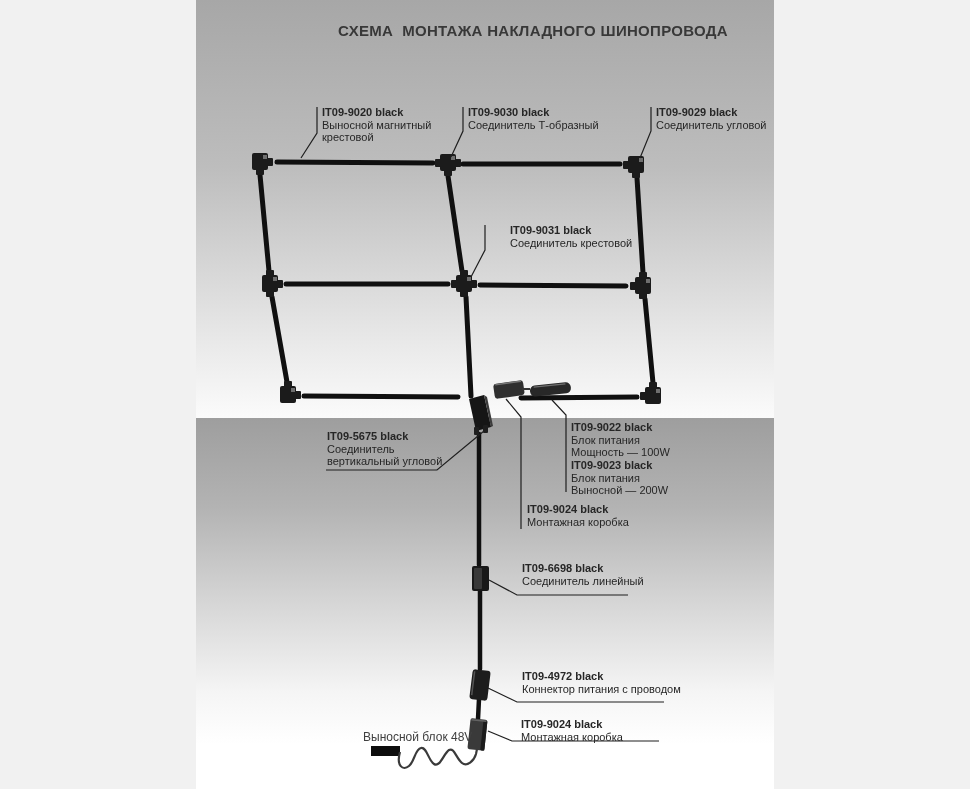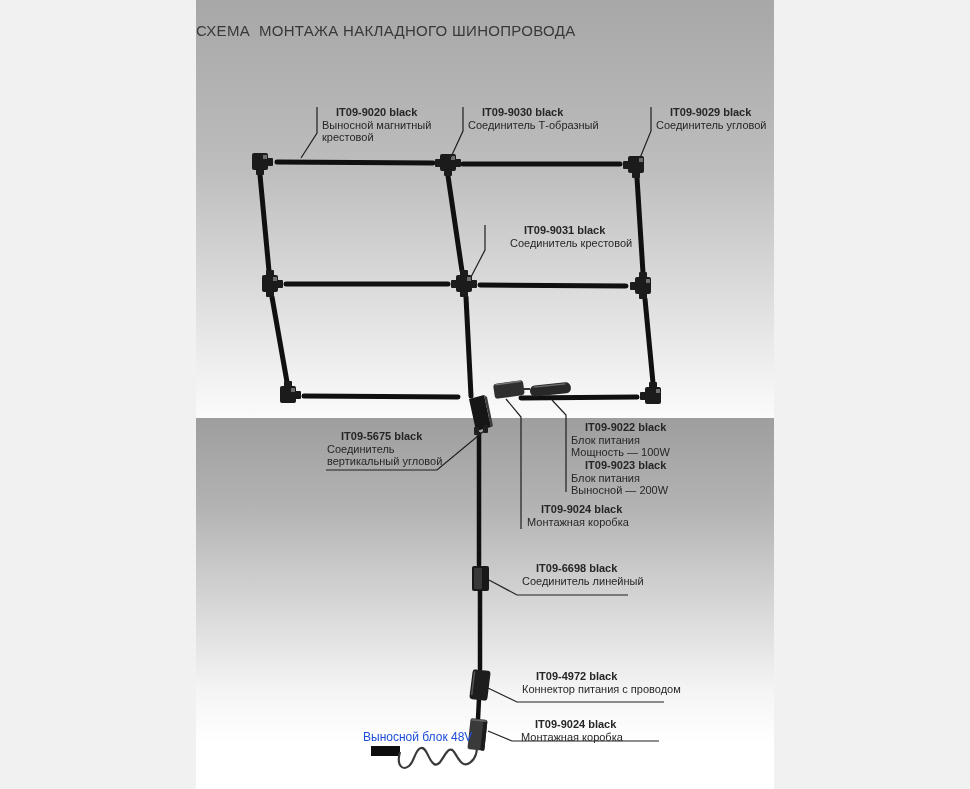--- a/index.html
+++ b/index.html
@@ -11,32 +11,32 @@
   .stage{position:absolute;left:196px;top:0;width:578px;height:789px;}
   .ceiling{
     position:absolute;left:0;top:0;width:100%;height:418px;
     background:linear-gradient(180deg,#a7a7a7 0%,#bdbdbd 40%,#e9e9e9 82%,#fbfbfb 100%);
   }
   .wall{
     position:absolute;left:0;top:418px;width:100%;height:371px;
     background:linear-gradient(180deg,#9e9e9e 0%,#b3b3b3 24%,#d6d6d6 50%,#f5f5f5 74%,#ffffff 88%);
   }
   .title{
-    position:absolute;left:196px;top:21px;width:578px;text-align:left;
-    color:#383838;font-weight:400;font-size:15px;line-height:19px;letter-spacing:.3px;
+    position:absolute;left:196px;top:21px;width:578px;text-align:center;
+    color:#383838;font-weight:700;font-size:15px;line-height:19px;letter-spacing:.3px;padding-left:48px;
   }
   .title span{display:block;white-space:pre-wrap;}
   svg.diagram{position:absolute;left:0;top:0;}
   .part-label{
     position:absolute;color:#262626;font-size:11px;line-height:12.5px;white-space:nowrap;
   }
-  .part-label .code{display:block;font-weight:700;margin-left:14px;}
+  .part-label .code{display:block;font-weight:700;}
   .part-label .line{display:block;}
   .plain-label{
-    position:absolute;color:#1d4ed8;font-size:12px;white-space:nowrap;
+    position:absolute;color:#404040;font-size:12px;white-space:nowrap;
   }
 </style>
 </head>
 <body>
 
 <div class="stage">
   <div class="ceiling"></div>
   <div class="wall"></div>
 </div>
 

